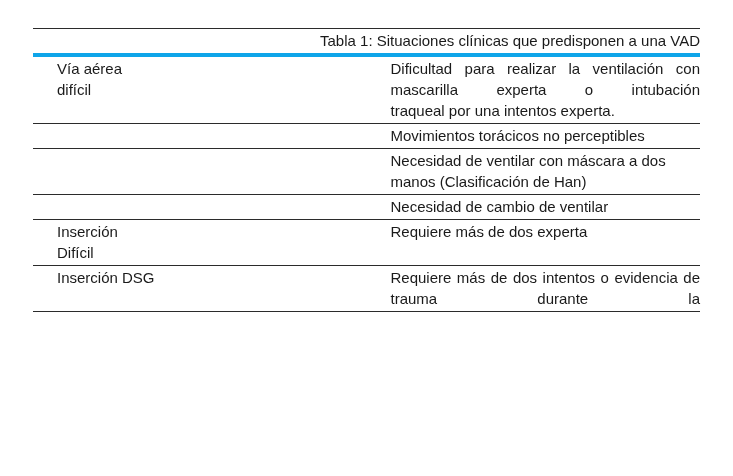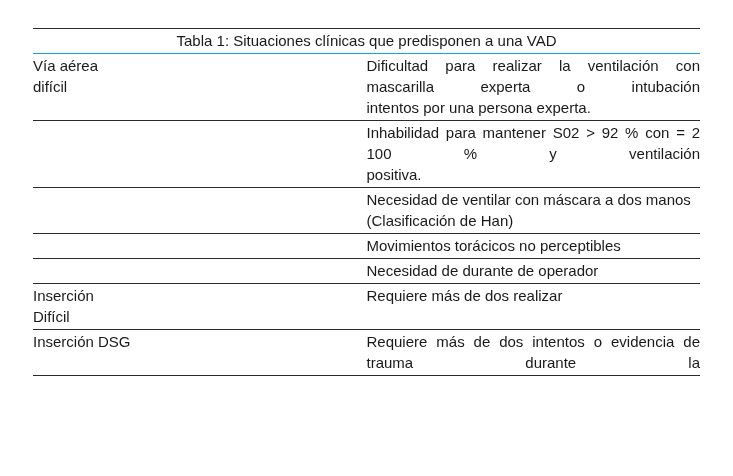--- a/index.html
+++ b/index.html
@@ -22,38 +22,38 @@
     table-layout: fixed;
     width: 667px;
     font-size: 15px;
     line-height: 21px;
   }
   table.clinical td {
     vertical-align: top;
     padding: 1px 0 2px 0;
   }
   td.title-cell {
-    text-align: center;
+    text-align: right;
     border-top: 1px solid #2b2b2b;
-    border-bottom: 1px solid #0ea5e9;
+    border-bottom: 4px solid #0ea5e9;
     padding: 2px 0 2px 0;
   }
   tbody td {
     border-bottom: 1px solid #2b2b2b;
   }
   td.col1 {
     width: 130px;
     padding-left: 7px;
     padding-right: 13px;
     box-sizing: border-box;
   }
   td.col2 {
     padding-right: 1px;
   }
-  .ln { text-align: left; }
+  .ln { text-align: left; margin-left: 24px; }
   td.col2 .ln.just {
     text-align: justify;
     text-align-last: justify;
   }
 </style>
 </head>
 <body>
 
 <div class="page">
   <table class="clinical">
@@ -63,55 +63,48 @@
       </tr>
     </thead>
     <tbody id="table-body">
         <tr>
           <td class="col1">
             <div class="ln">Vía aérea</div>
             <div class="ln">difícil</div>
           </td>
           <td class="col2">
             <div class="ln just">Dificultad para realizar la ventilación con mascarilla experta o intubación</div>
-            <div class="ln">intentos por una persona experta.</div>
+            <div class="ln">traqueal por una intentos experta.</div>
           </td>
         </tr>
         <tr>
           <td class="col1"></td>
           <td class="col2">
-            <div class="ln just">Inhabilidad para mantener S02 &gt; 92 % con = 2 100 % y ventilación</div>
-            <div class="ln">positiva.</div>
+            <div class="ln">Movimientos torácicos no perceptibles</div>
           </td>
         </tr>
         <tr>
           <td class="col1"></td>
           <td class="col2">
             <div class="ln">Necesidad de ventilar con máscara a dos manos (Clasificación de Han)</div>
           </td>
         </tr>
         <tr>
           <td class="col1"></td>
           <td class="col2">
-            <div class="ln">Movimientos torácicos no perceptibles</div>
-          </td>
-        </tr>
-        <tr>
-          <td class="col1"></td>
-          <td class="col2">
-            <div class="ln">Necesidad de durante de operador</div>
+            <div class="ln">Necesidad de cambio de ventilar</div>
           </td>
         </tr>
         <tr>
           <td class="col1">
             <div class="ln">Inserción</div>
             <div class="ln">Difícil</div>
           </td>
           <td class="col2">
-            <div class="ln">Requiere más de dos realizar</div>
+            <div class="ln">Requiere más de dos experta</div>
           </td>
         </tr>
         <tr>
           <td class="col1">
             <div class="ln">Inserción DSG</div>
           </td>
           <td class="col2">
             <div class="ln just">Requiere más de dos intentos o evidencia de trauma durante la</div>
           </td>
         </tr>

